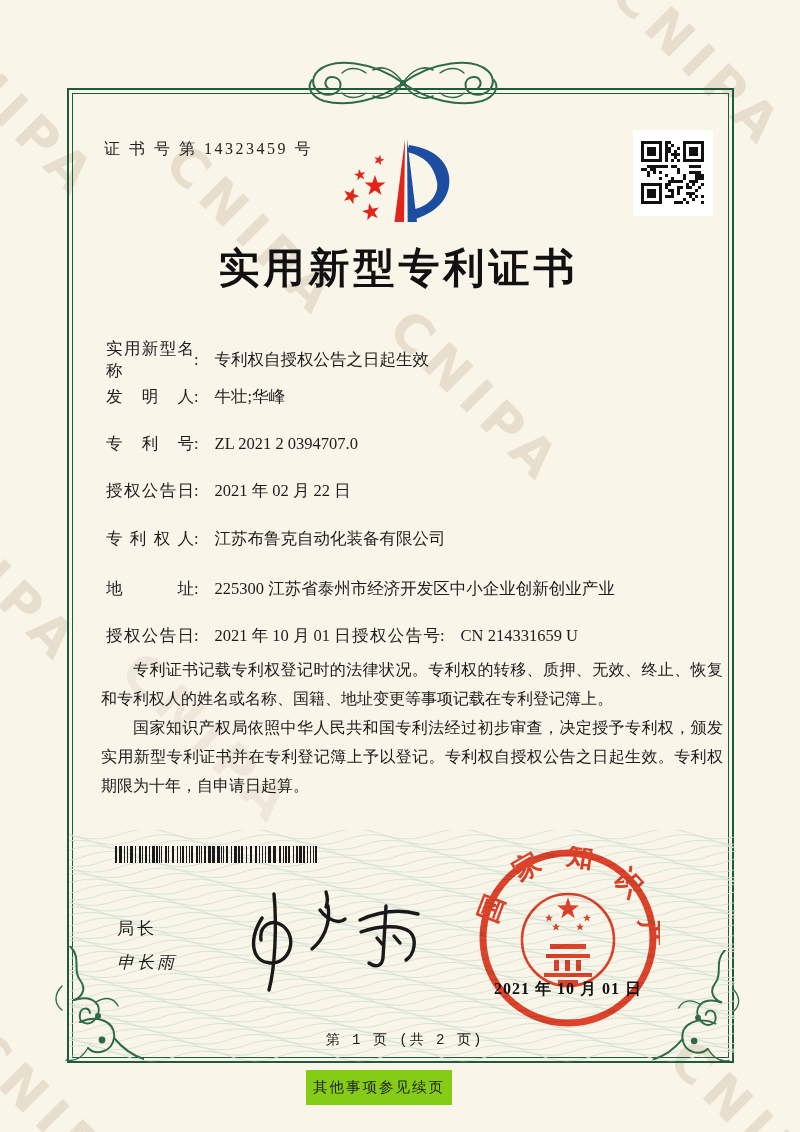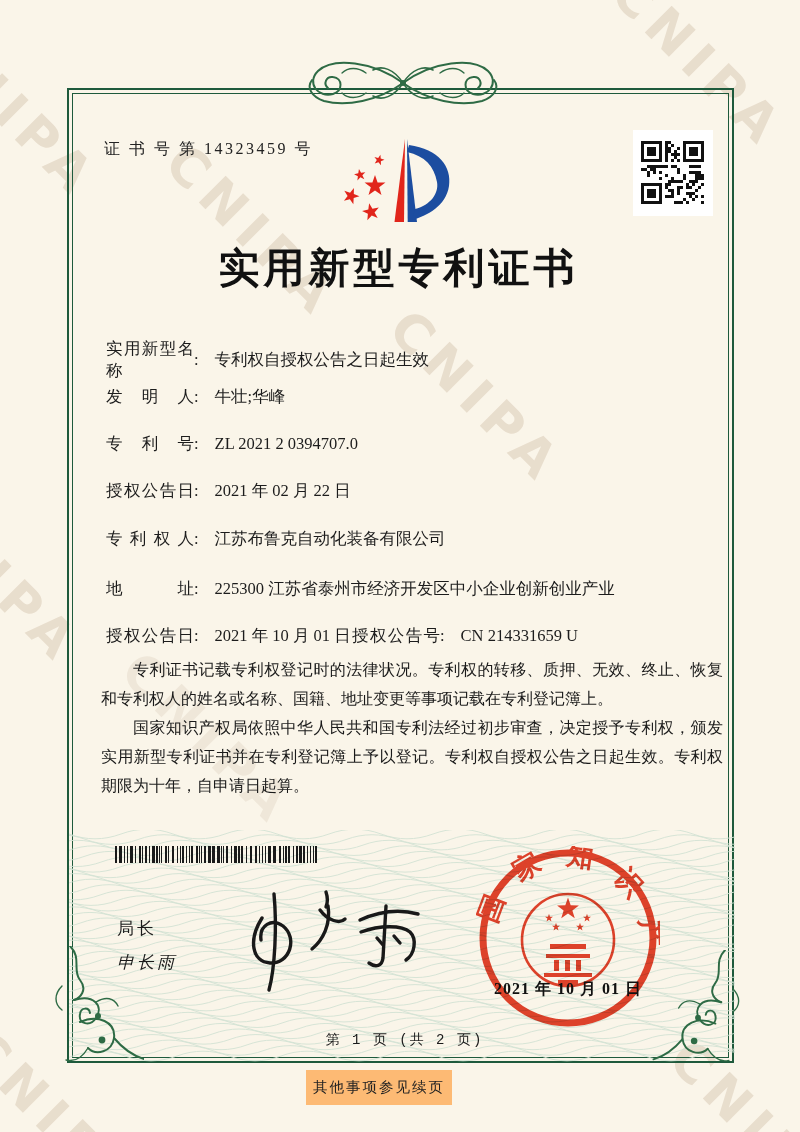--- a/index.html
+++ b/index.html
@@ -27,21 +27,21 @@
   .paras p{margin:0;text-indent:2em;}
   .waves{left:69px;top:830px;z-index:3;}
   .barcode{left:115px;top:846px;z-index:4;}
   .sig-title{left:117px;top:917px;font-size:17px;letter-spacing:3px;z-index:4;}
   .sig-name{left:117px;top:951px;font-size:17px;letter-spacing:3px;z-index:4;font-style:italic;}
   .signature{left:228px;top:878px;z-index:4;}
   .seal{left:476px;top:846px;z-index:5;mix-blend-mode:multiply;}
   .seal-date{left:486px;top:979px;width:164px;text-align:center;font-size:16px;font-weight:bold;
              letter-spacing:1px;color:#111;z-index:6;}
   .page-no{left:73px;top:1031px;width:663px;text-align:center;font-size:14px;letter-spacing:2px;z-index:4;font-family:Liberation Mono, monospace;}
-  .note-patch{left:306px;top:1070px;width:146px;height:35px;background:#fdba74;z-index:4;
+  .note-patch{left:306px;top:1070px;width:146px;height:35px;background:#84cc16;z-index:4;
               display:flex;align-items:center;justify-content:center;}
   .note-patch span{font-size:14.5px;letter-spacing:2px;color:#222;}
   .flourish-top{left:278px;top:57px;z-index:3;}
   .corner-bl{left:52px;top:946px;z-index:3;}
   .corner-br{left:652px;top:950px;z-index:3;transform:scaleX(-1);}
 </style>
 </head>
 <body>
 
 <div class="page">

